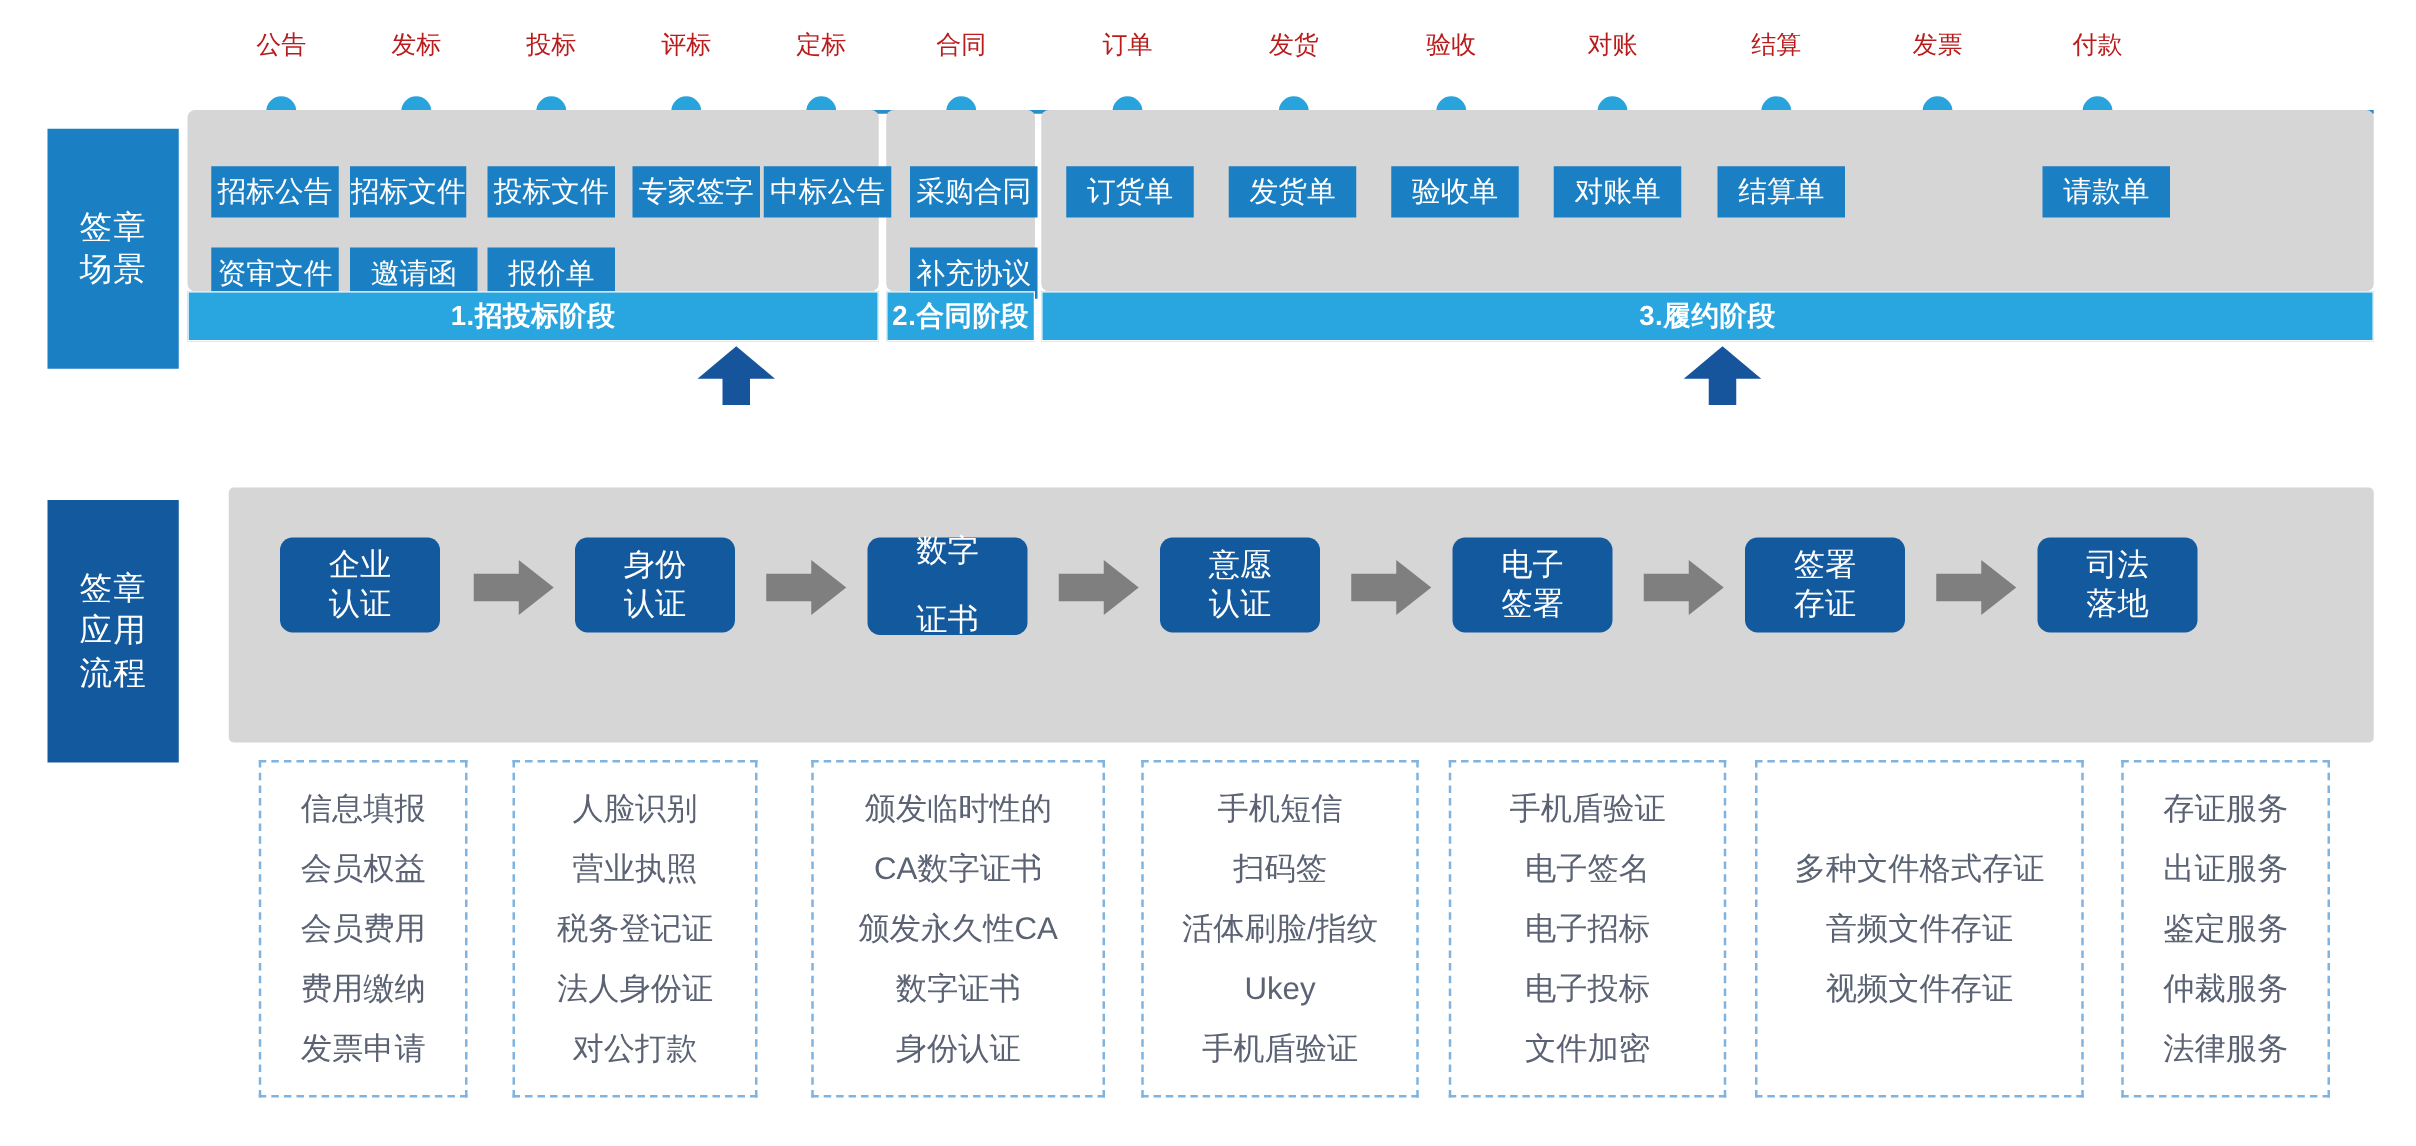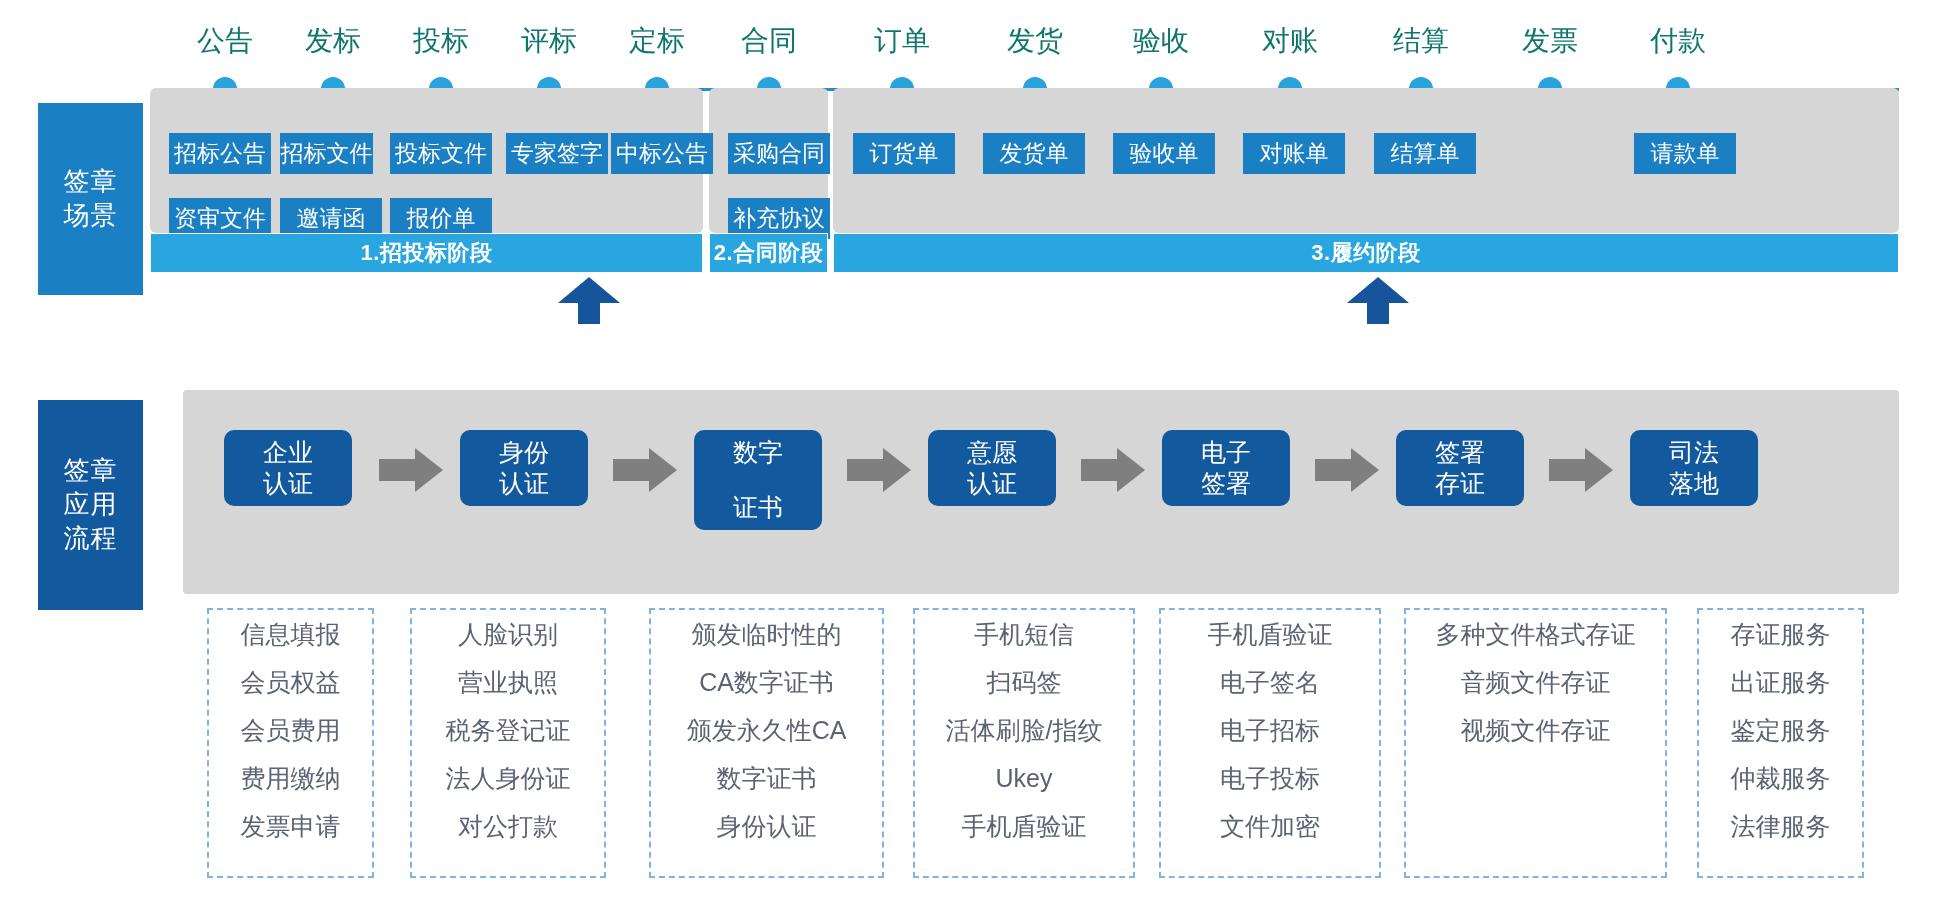--- a/index.html
+++ b/index.html
@@ -30,21 +30,21 @@
 
   
   .timeline{position:absolute;left:178px;top:22px;width:1721px;height:80px;}
   .tl-line{
     position:absolute;left:0;top:66px;width:1721px;height:3px;
     background:#2B8CCB;
   }
   .tl-node{position:absolute;top:0;width:0;height:80px;}
   .tl-label{
     position:absolute;left:-60px;top:0;width:120px;
-    text-align:center;font-size:28px;color:#0f766e;
+    text-align:center;font-size:20px;color:#b91c1c;
     font-family:"Liberation Serif","DejaVu Serif",serif;
     white-space:nowrap;
   }
   .tl-dot{
     position:absolute;left:-12px;top:55px;width:24px;height:24px;
     border-radius:50%;background:#29A3DC;
   }
 
   
   .scene-panel{
@@ -117,21 +117,21 @@
     border-bottom:22px solid transparent;
     border-left:28px solid #7F7F7F;
   }
 
   
   .detail-box{
     position:absolute;top:608px;height:270px;
     border:2px dashed #7FB4E0;
     box-sizing:border-box;
     display:flex;flex-direction:column;
-    align-items:center;
+    align-items:center;justify-content:center;
     color:#5A6273;
     font-size:25px;
     line-height:48px;
     background:#ffffff;
   }
   .detail-box .dline{white-space:nowrap;}
 </style>
 </head>
 <body>
 
@@ -250,21 +250,21 @@
 
     <div class="flow-box" style="left:277px;top:40px;width:128px;height:76px;">
       <span>身份</span>
       <span>认证</span>
     </div>
     <div class="flow-arrow" style="left:430px;top:58px;">
         <div class="bar"></div>
         <div class="tip"></div>
       </div>
 
-    <div class="flow-box" style="left:511px;top:40px;width:128px;height:100px;gap:24px;">
+    <div class="flow-box" style="left:511px;top:40px;width:128px;height:78px;gap:24px;">
       <span>数字</span>
       <span>证书</span>
     </div>
     <div class="flow-arrow" style="left:664px;top:58px;">
         <div class="bar"></div>
         <div class="tip"></div>
       </div>
 
     <div class="flow-box" style="left:745px;top:40px;width:128px;height:76px;">
       <span>意愿</span>

